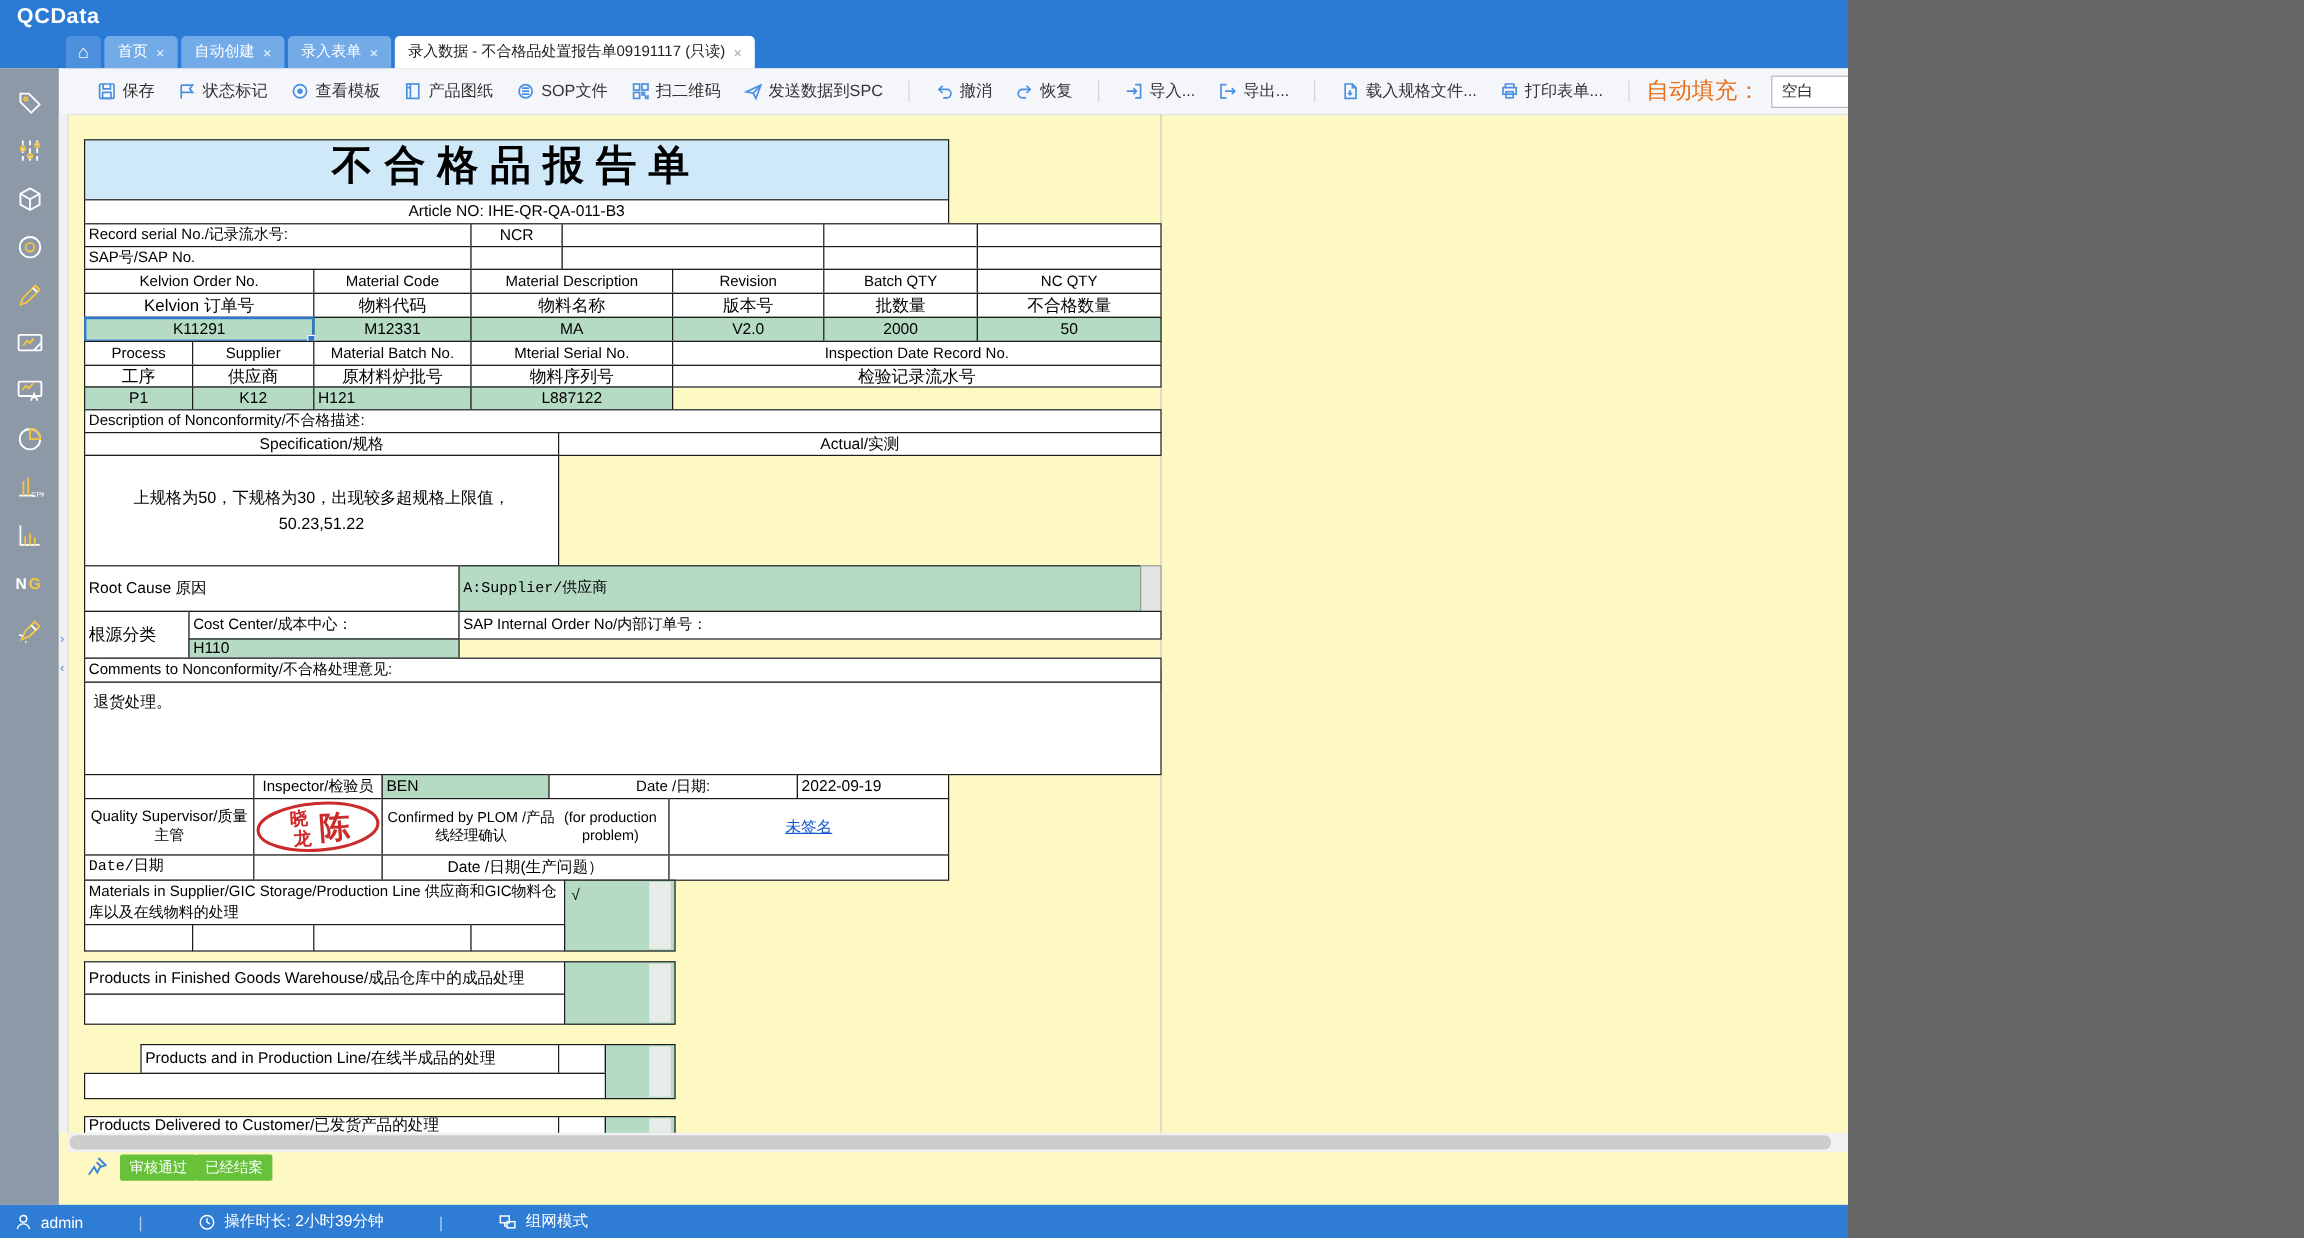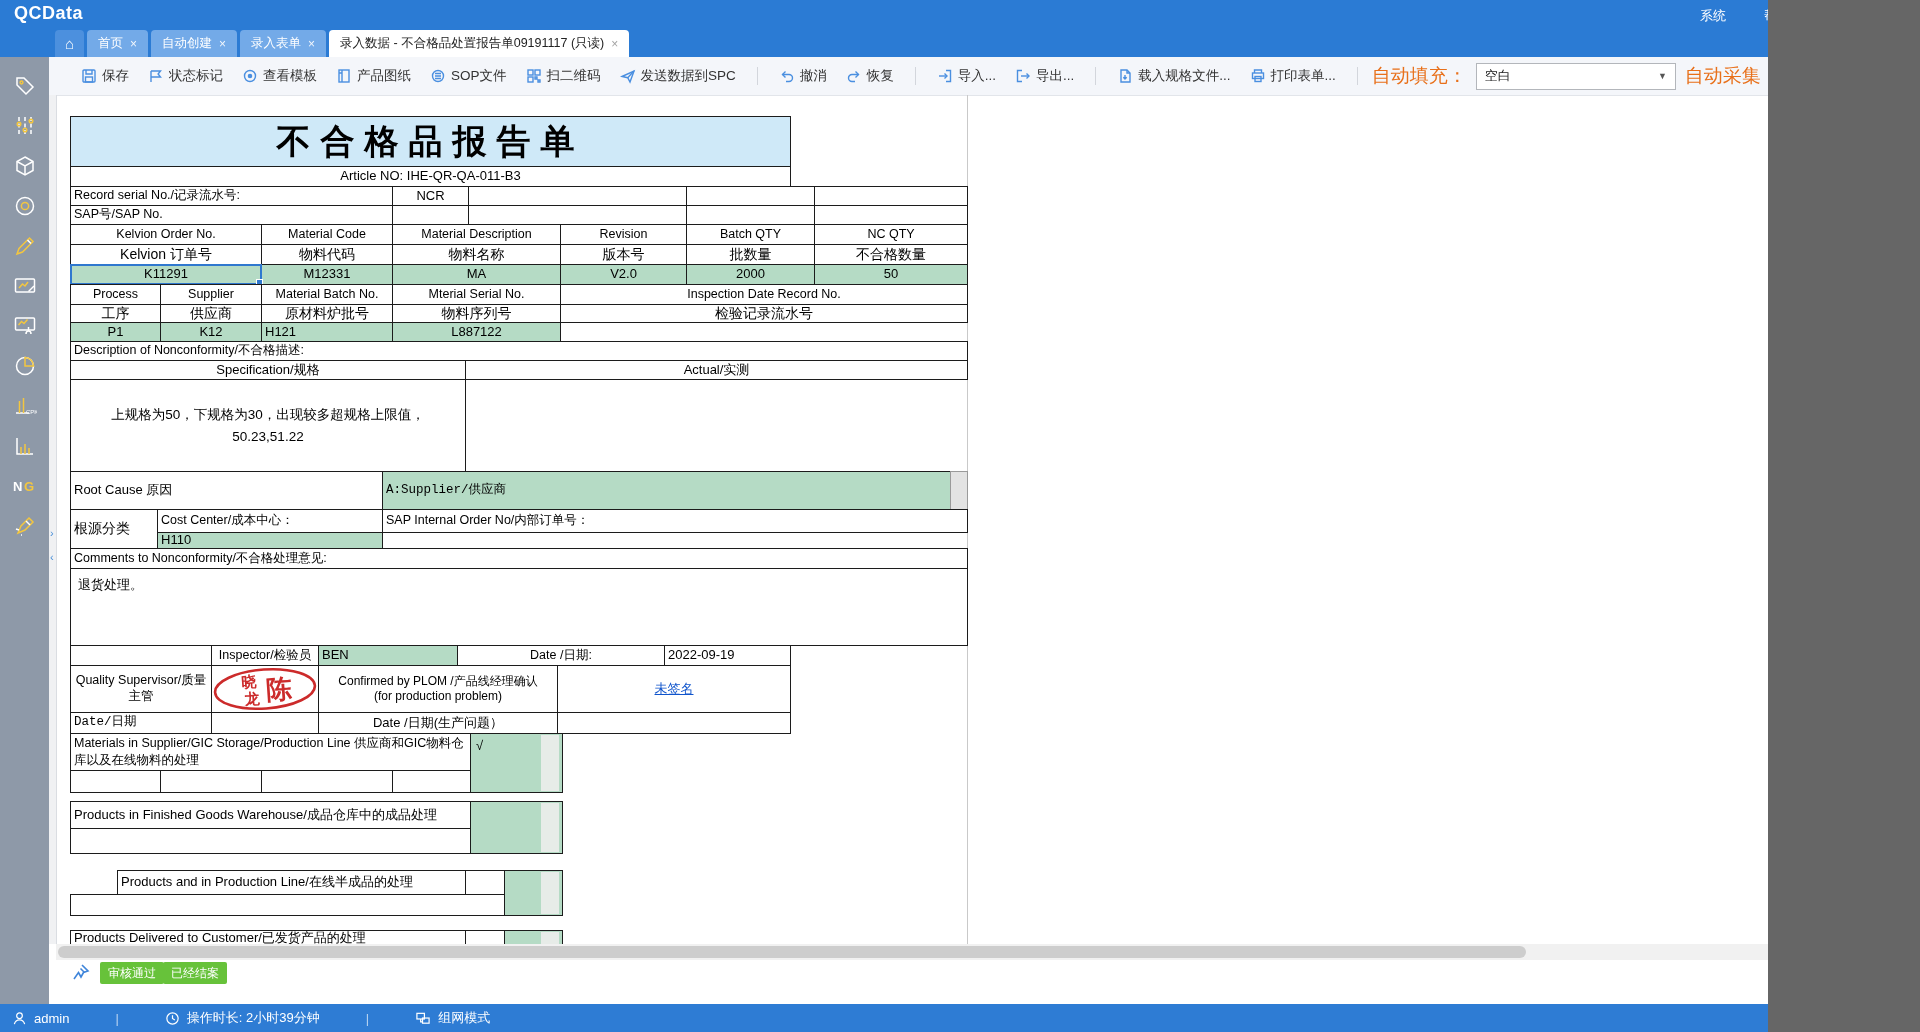--- a/index.html
+++ b/index.html
@@ -1,16 +1,16 @@
 <!DOCTYPE html>
 <html><head>
 <meta charset="utf-8">
 <style>
   html,body{margin:0;padding:0;background:#666;}
-  #app{position:relative;width:1768px;height:1032px;background:#ffffff;overflow:hidden;
+  #app{position:relative;width:1540px;height:1032px;background:#fef9c3;overflow:hidden;
        font-family:"Liberation Sans",sans-serif;-webkit-font-smoothing:antialiased;}
   
   #titlebar{position:absolute;left:0;top:0;width:1920px;height:30px;background:#2b7bd4;}
   .logo{position:absolute;left:14px;top:3px;color:#fff;font-size:18px;font-weight:bold;letter-spacing:.5px;}
   .topmenu{position:absolute;right:130px;top:7px;display:flex;gap:38px;color:#fff;font-size:13px;}
   .winbtns{position:absolute;right:8px;top:0;height:30px;display:flex;align-items:center;gap:24px;}
   .winbtn{width:22px;height:22px;display:flex;align-items:center;justify-content:center;color:#fff;font-size:15px;}
   .minbar{width:11px;height:2px;background:#fff;}
   .maxbox{width:10px;height:9px;border:1.5px solid #fff;}
   #tabbar{position:absolute;left:0;top:30px;width:1920px;height:27px;background:#2b7bd4;}
@@ -61,21 +61,21 @@
   .tp{align-items:flex-start;}
   .g{background:#b5dbc5;}
   .sm{font-size:12.5px;}
   .cn{font-size:14px;}
   .mono{font-family:"Liberation Mono",monospace;font-size:12.5px;}
   .title-cell{background:#cfe9f8;font-family:"DejaVu Serif",serif;font-weight:bold;font-size:34px;letter-spacing:10px;}
   .strip{position:absolute;box-sizing:border-box;background:#e3e3e3;border:1px solid #9a9a9a;}
   .sel{position:absolute;box-sizing:border-box;border:2px solid #2f78cf;pointer-events:none;}
   .sel .hndl{position:absolute;right:-3px;bottom:-3px;width:5px;height:5px;background:#2f78cf;border:1px solid #fff;}
   .link{color:#1155cc;text-decoration:underline;}
-  .two{flex-direction:column;justify-content:center;align-items:center;}
+  .two{flex-direction:row;justify-content:center;align-items:center;}
   
   .badge{position:absolute;height:22px;background:#67c23a;color:#fff;font-size:12px;border-radius:2px;
          display:flex;align-items:center;padding:0 8px;}
   #statusbar{position:absolute;left:0;top:1004px;width:1920px;height:28px;background:#2e7cd4;color:#fff;font-size:13px;}
   .sb-left{position:absolute;left:12px;top:0;height:28px;display:flex;align-items:center;}
   .sb-item{display:flex;align-items:center;gap:7px;}
   .sb-sep{margin:0 46px;opacity:.65;}
   .sb-right{position:absolute;right:12px;top:0;height:28px;display:flex;align-items:center;font-size:12.5px;}
 </style>
 </head>
@@ -338,21 +338,21 @@
           </svg>
       </div>
     </div>
   </div>
 
   <div class="leftstrip"></div>
   <div class="collapser" style="top:528px;">›</div>
   <div class="collapser" style="top:552px;">‹</div>
   <div class="sheet-divider"></div>
 
-  <div class="c title-cell" style="left:70px;top:116px;width:721px;height:51px;">不合格品报告单</div>
+  <div class="c title-cell" style="left:70px;top:116px;width:721px;height:51px;font-family:Liberation Mono, monospace;">不合格品报告单</div>
   <div class="c" style="left:70px;top:166px;width:721px;height:21px;">Article NO: IHE-QR-QA-011-B3</div>
 
   <div class="c lf sm" style="left:70px;top:186px;width:323px;height:20px;">Record  serial No./记录流水号:</div>
   <div class="c" style="left:392px;top:186px;width:77px;height:20px;">NCR</div>
   <div class="c" style="left:468px;top:186px;width:219px;height:20px;"></div>
   <div class="c" style="left:686px;top:186px;width:129px;height:20px;"></div>
   <div class="c" style="left:814px;top:186px;width:154px;height:20px;"></div>
 
   <div class="c lf sm" style="left:70px;top:205px;width:323px;height:20px;">SAP号/SAP No.</div>
   <div class="c" style="left:392px;top:205px;width:77px;height:20px;"></div>

